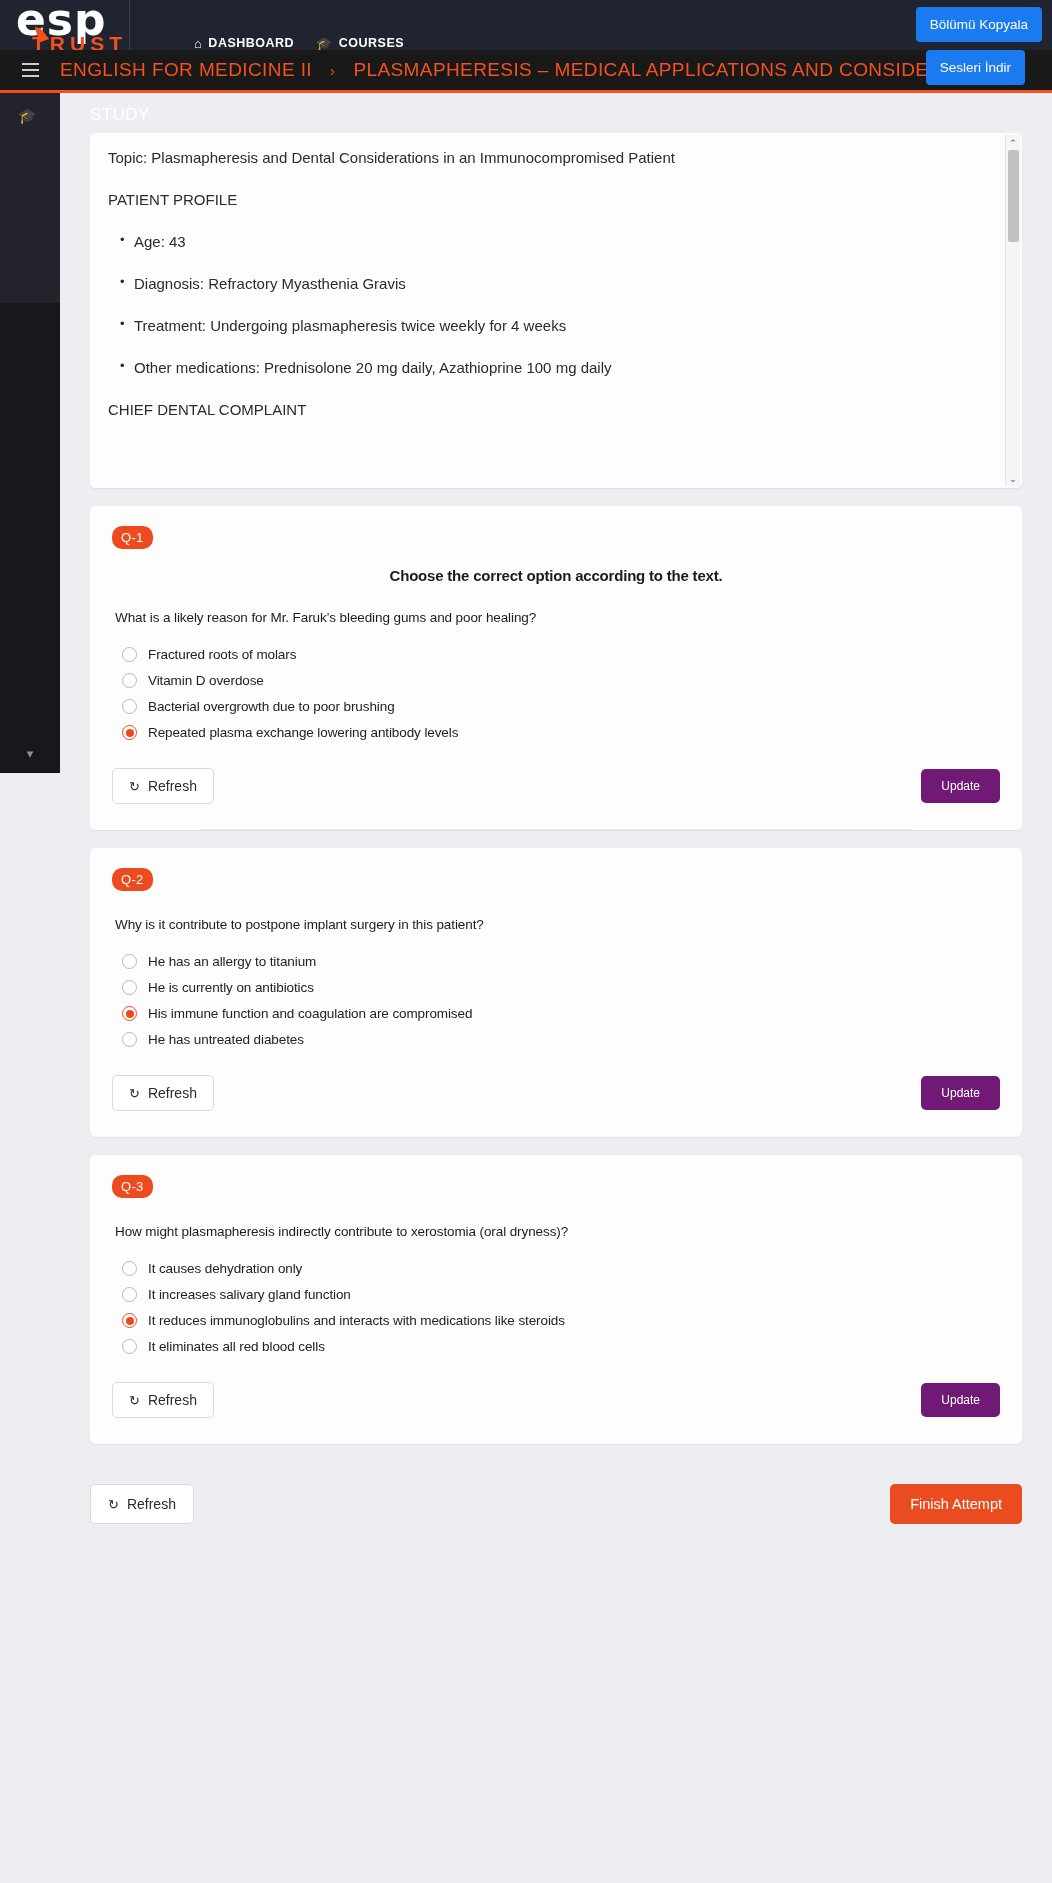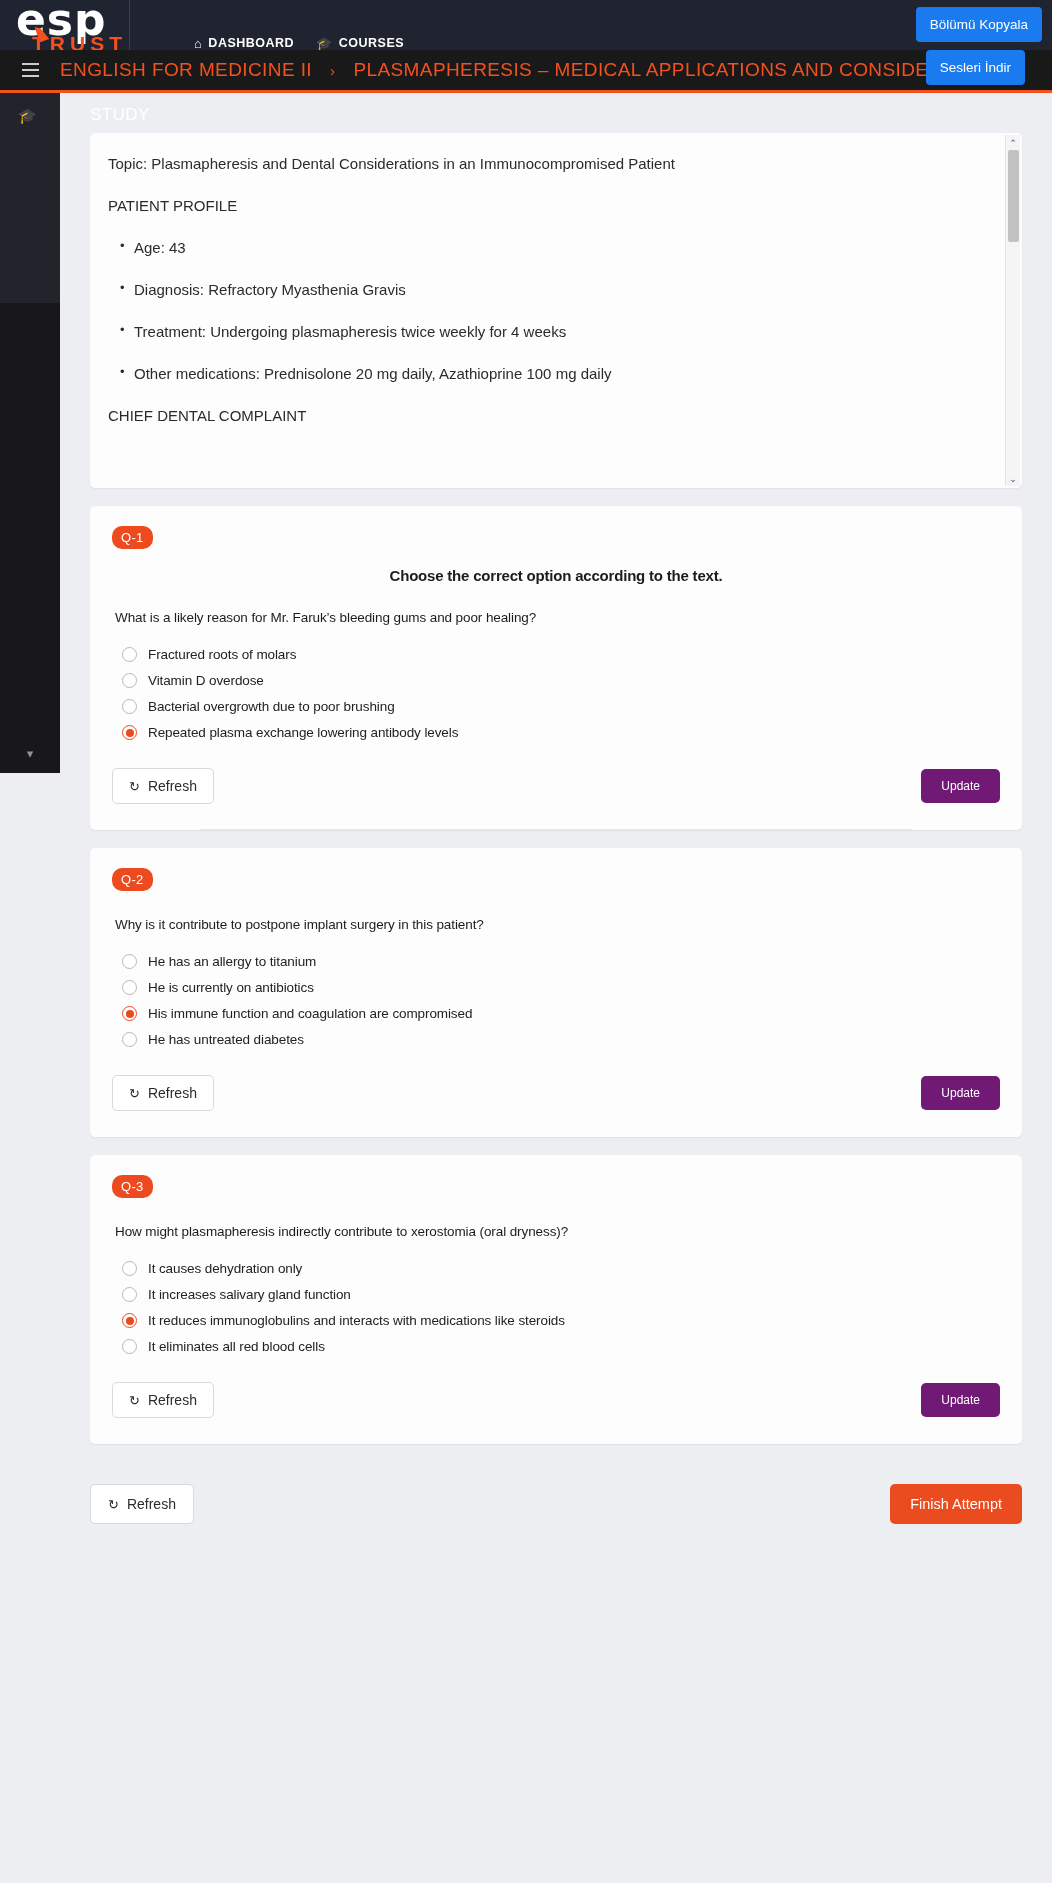--- a/index.html
+++ b/index.html
@@ -94,21 +94,21 @@
   }
 
   .card {
     background: #fdfdfd; border-radius: 5px; margin: 0 30px 0 30px;
     box-shadow: 0 1px 2px rgba(0,0,0,.06);
   }
 
   
   .study-card { position: relative; padding: 0; height: 355px; }
   .study-inner {
-    padding: 22px 40px 10px 18px; height: 355px; overflow: hidden;
+    padding: 16px 40px 10px 18px; height: 355px; overflow: hidden;
     color: #2b2b2b;
   }
   .study-line { font-size: 15px; line-height: 1.2; margin-bottom: 24px; }
   .study-head { font-size: 15px; line-height: 1.2; margin-bottom: 24px; }
   .study-ul { list-style: none; padding-left: 26px; }
   .study-ul li {
     font-size: 15px; line-height: 1.2; margin-bottom: 24px; position: relative;
   }
   .study-ul li::before {
     content: "•"; position: absolute; left: -14px; top: -1px; font-size: 13px;

